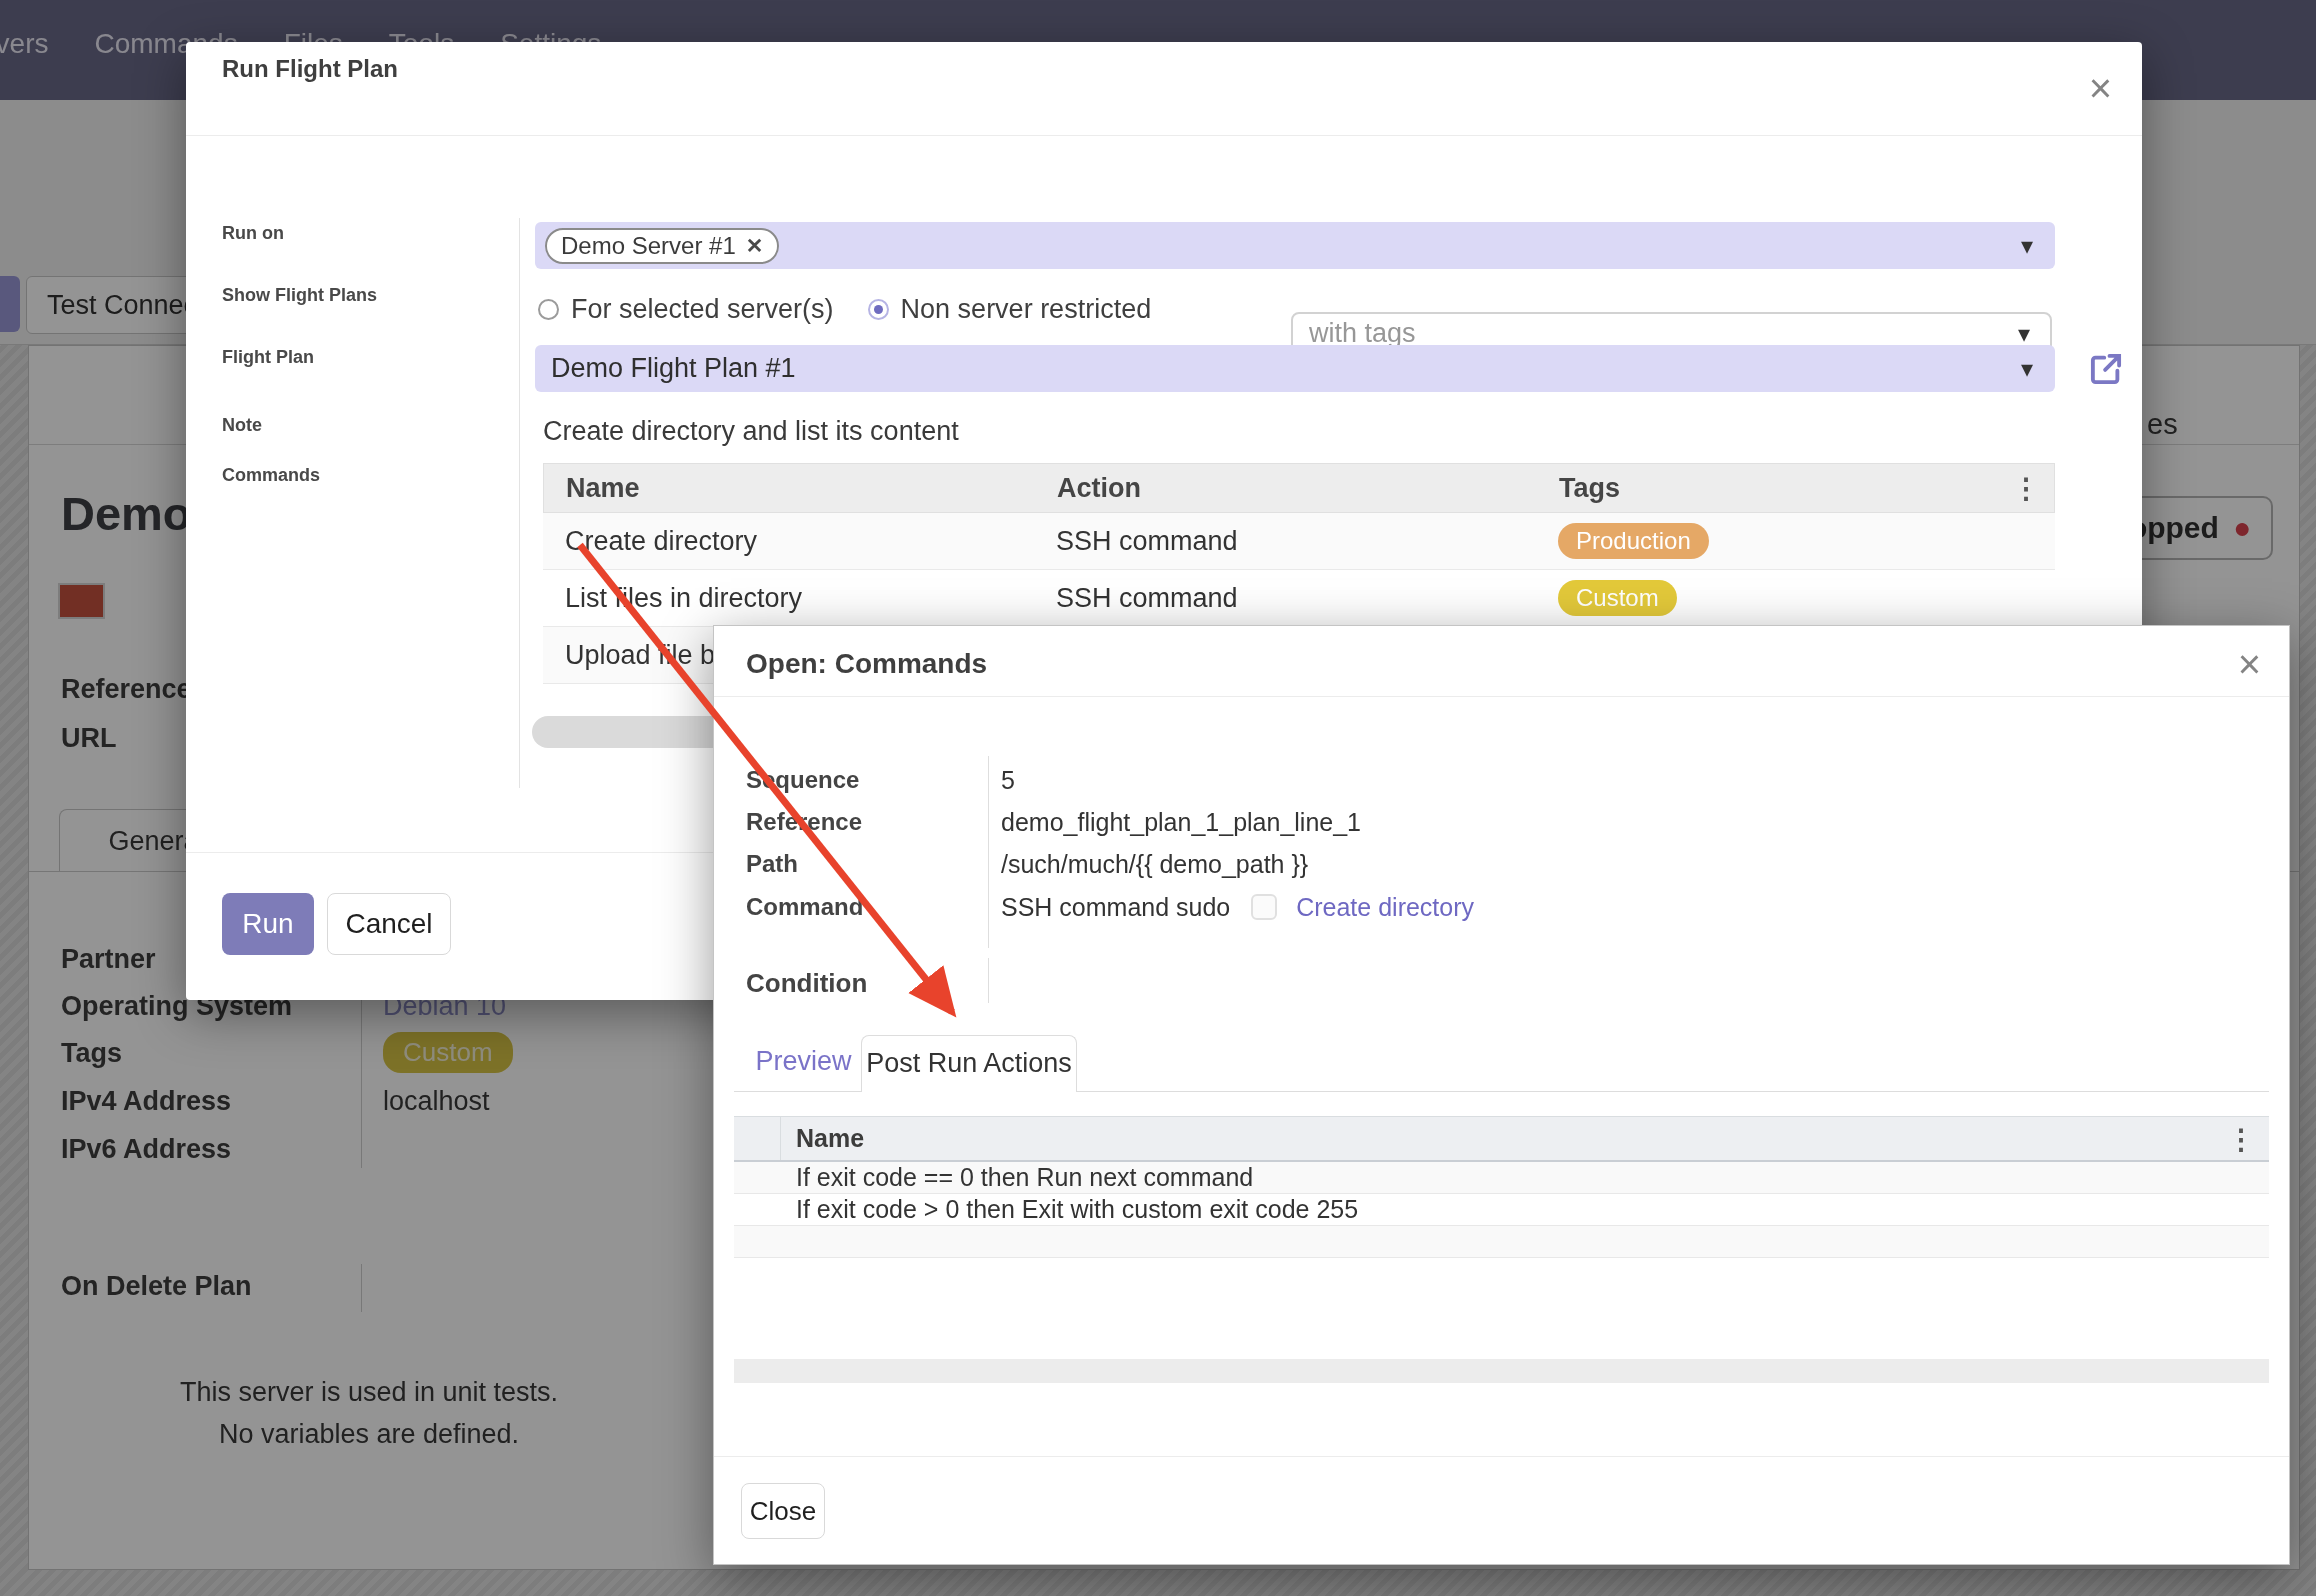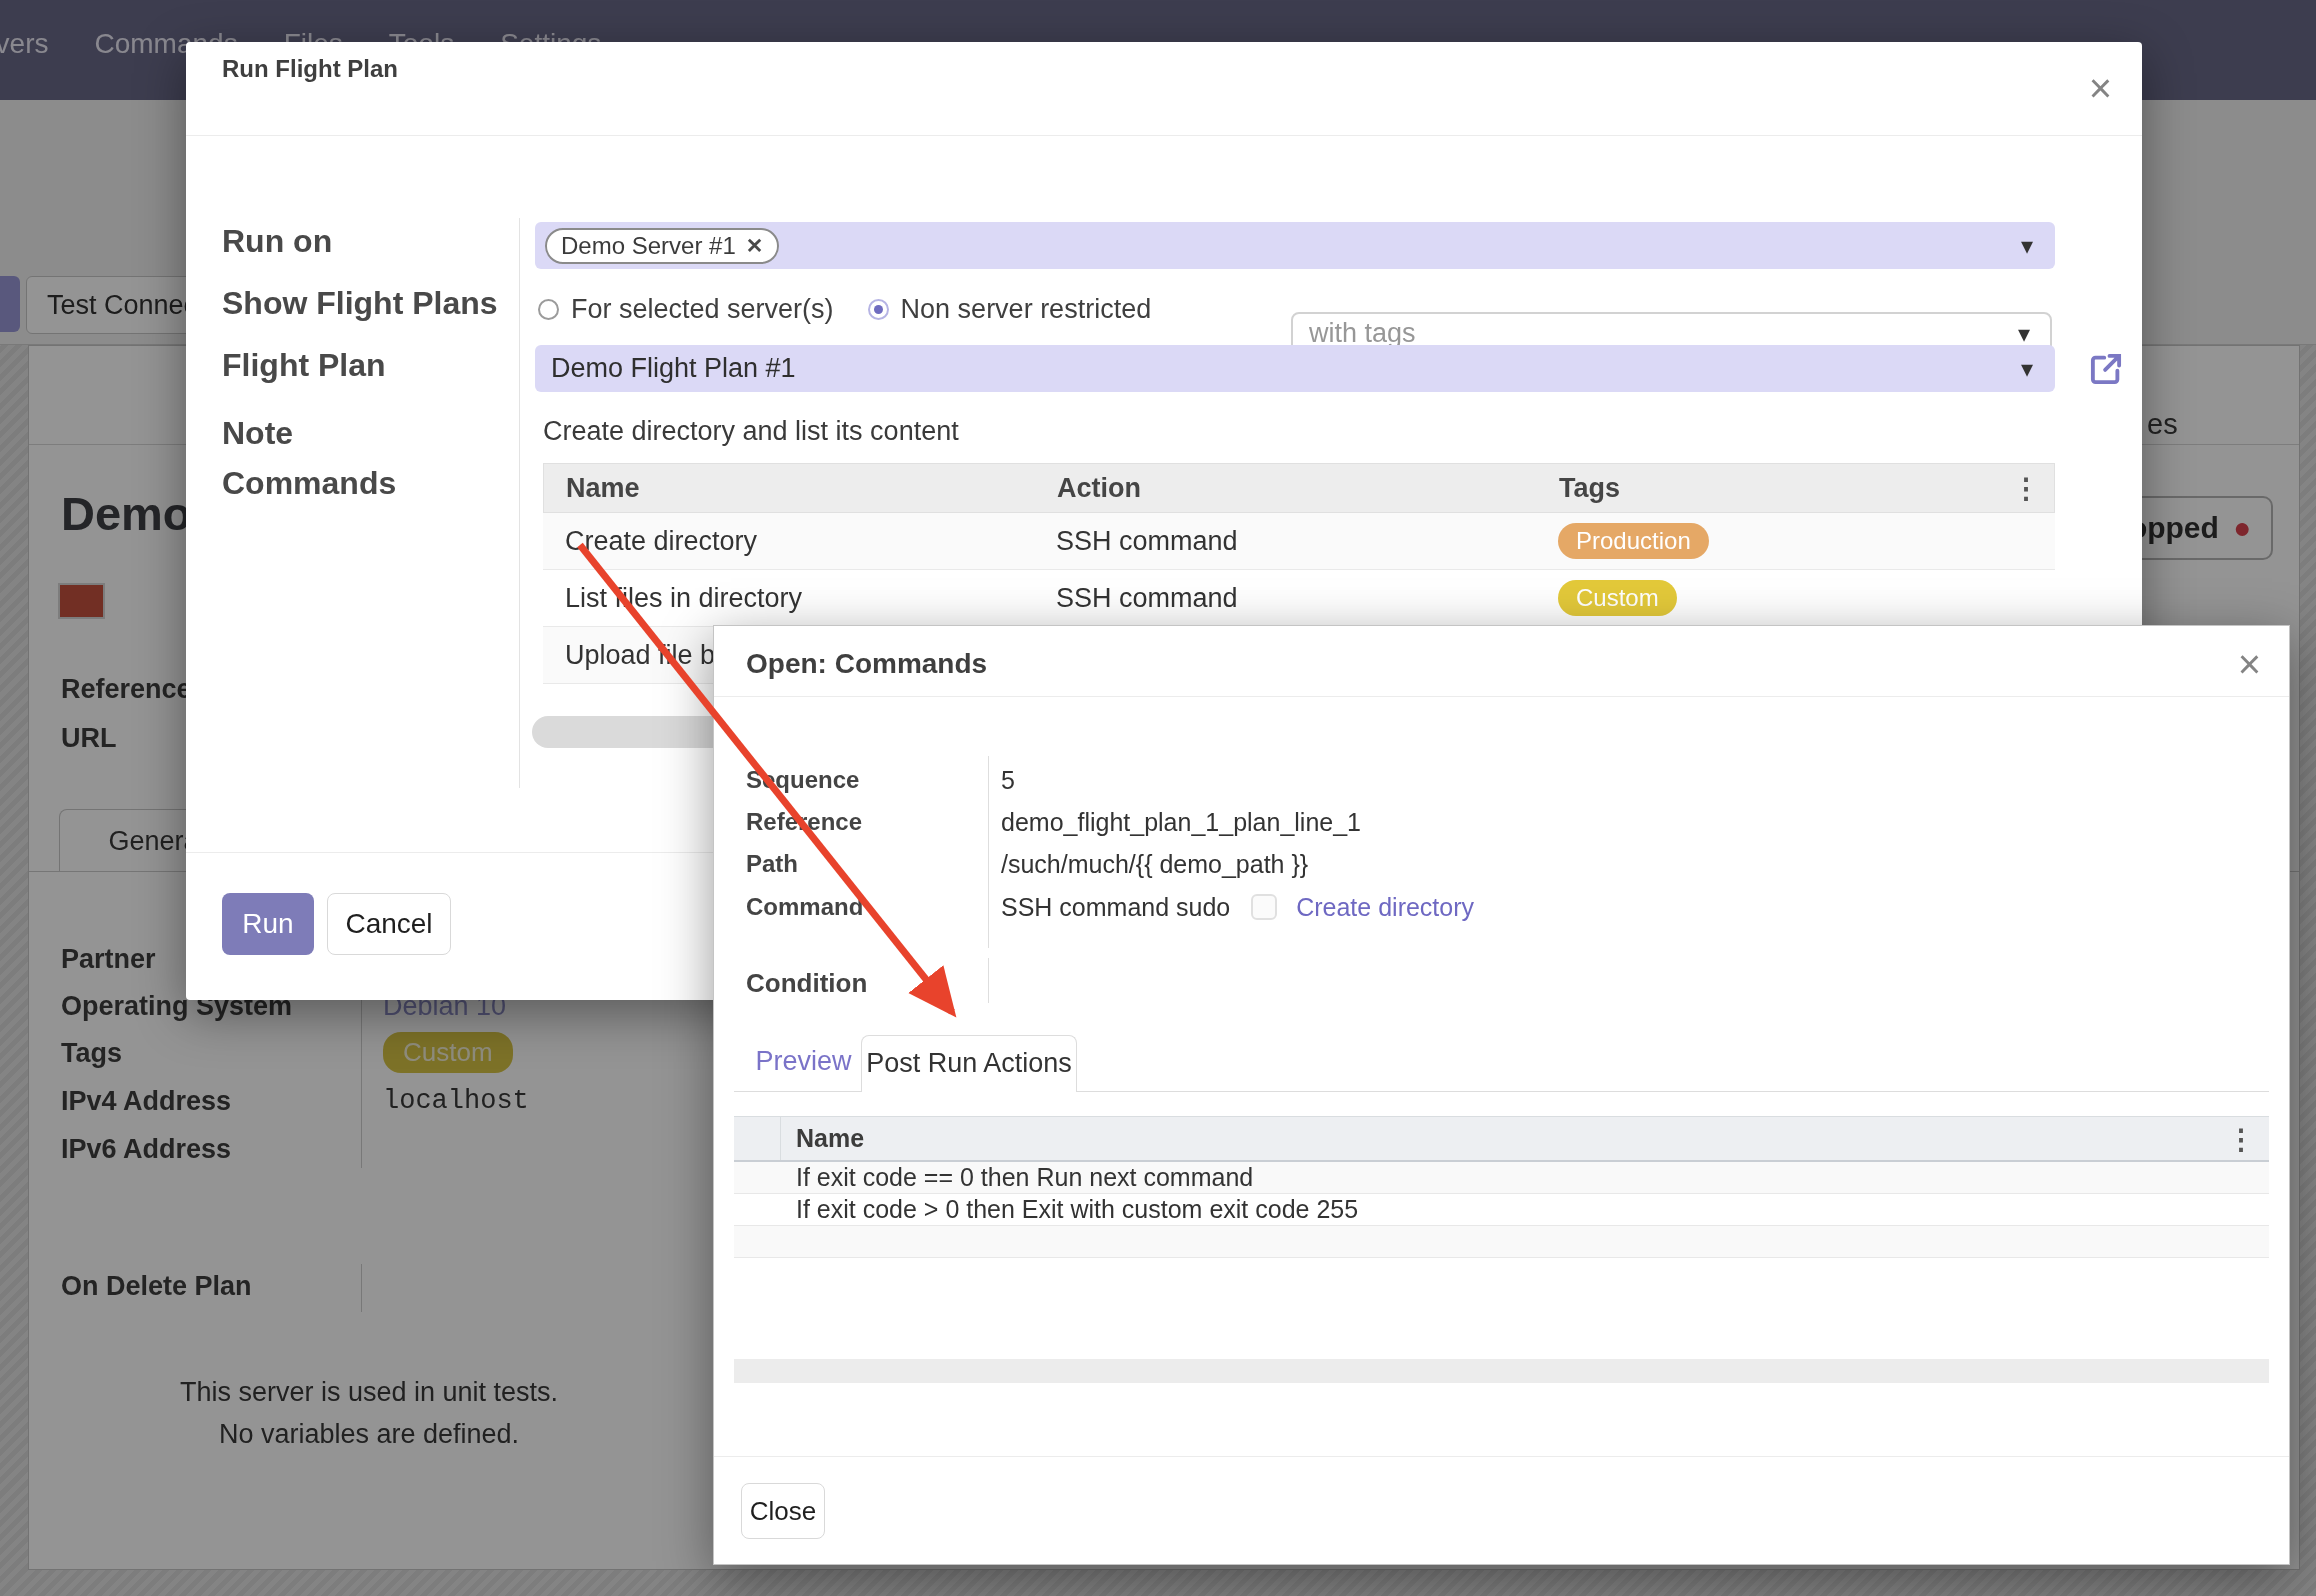--- a/index.html
+++ b/index.html
@@ -40,21 +40,21 @@
   .unit-note { position:absolute; left:60px; top:1025px; width:560px; text-align:center; font-size:27px; color:#3a3a3a; line-height:42px; }
   
   .overlay { position:absolute; inset:0; background:rgba(0,0,0,0.42); z-index:2; }
   
   .modal { position:absolute; background:#fff; box-shadow:0 14px 50px rgba(0,0,0,0.40); }
   .modal1 { left:186px; top:42px; width:1956px; height:958px; z-index:3; border-radius:4px; }
   .modal2 { left:713px; top:625px; width:1577px; height:940px; z-index:4; border:1px solid #c4c4c4; }
   .m-title { position:absolute; font-weight:bold; color:#3f3f3f; white-space:nowrap; }
   .m-close { position:absolute; font-size:40px; color:#848484; line-height:1; cursor:default; }
   .hline { position:absolute; left:0; width:100%; border-bottom:1px solid #ececec; }
-  .f-label { position:absolute; font-size:32px; font-weight:bold; color:#494949; white-space:nowrap; }
+  .f-label { position:absolute; font-size:18px; font-weight:bold; color:#494949; white-space:nowrap; }
   .lav-field { position:absolute; background:#dbd9f6; border-radius:6px; display:flex; align-items:center; }
   .lav-field .caret { position:absolute; right:22px; font-size:24px; color:#333; }
   .m2m-tag { display:inline-flex; align-items:center; gap:10px; margin-left:10px; background:#fff; border:2px solid #8a8a8a;
              border-radius:18px; padding:2px 14px; font-size:24px; color:#3b3b3b; }
   .m2m-tag .x { font-size:21px; font-weight:bold; color:#4a4a4a; }
   .fp-text { font-size:27px; color:#2f2f2f; padding-left:16px; }
   .radio-row { position:absolute; display:flex; align-items:center; font-size:27px; color:#3f3f3f;text-align:center; }
   .radio { width:21px; height:21px; border:2px solid #9b9b9b; border-radius:50%; margin-right:12px; background:#fff; position:relative; }
   .radio.sel { border-color:#b6b4e4; }
   .radio.sel::after { content:""; position:absolute; left:4px; top:4px; width:9px; height:9px; border-radius:50%; background:#6f6cc0; }
@@ -130,21 +130,21 @@
 
       <div class="bg-label" style="left:32px; top:598px;">Partner</div>
       <div class="bg-label" style="left:32px; top:645px;">Operating System</div>
       <div class="bg-label" style="left:32px; top:692px;">Tags</div>
       <div class="bg-label" style="left:32px; top:740px;">IPv4 Address</div>
       <div class="bg-label" style="left:32px; top:788px;">IPv6 Address</div>
       <div class="vdiv" style="left:332px; top:592px; height:230px;"></div>
 
       <div class="bg-value os-link" style="left:354px; top:645px;">Debian 10</div>
       <div class="bg-value" style="left:354px; top:686px;"><span class="pill pill-custom-bg">Custom</span></div>
-      <div class="bg-value" style="left:354px; top:740px;font-family:Liberation Mono, monospace;">localhost</div>
+      <div class="bg-value" style="left:354px; top:740px;">localhost</div>
 
       <div class="bg-label" style="left:32px; top:925px;">On Delete Plan</div>
       <div class="vdiv" style="left:332px; top:918px; height:48px;"></div>
 
       <div class="unit-note">
         <div>This server is used in unit tests.</div>
         <div>No variables are defined.</div>
       </div>
 
       <div class="frag" style="left:2118px; top:62px;">es</div>

